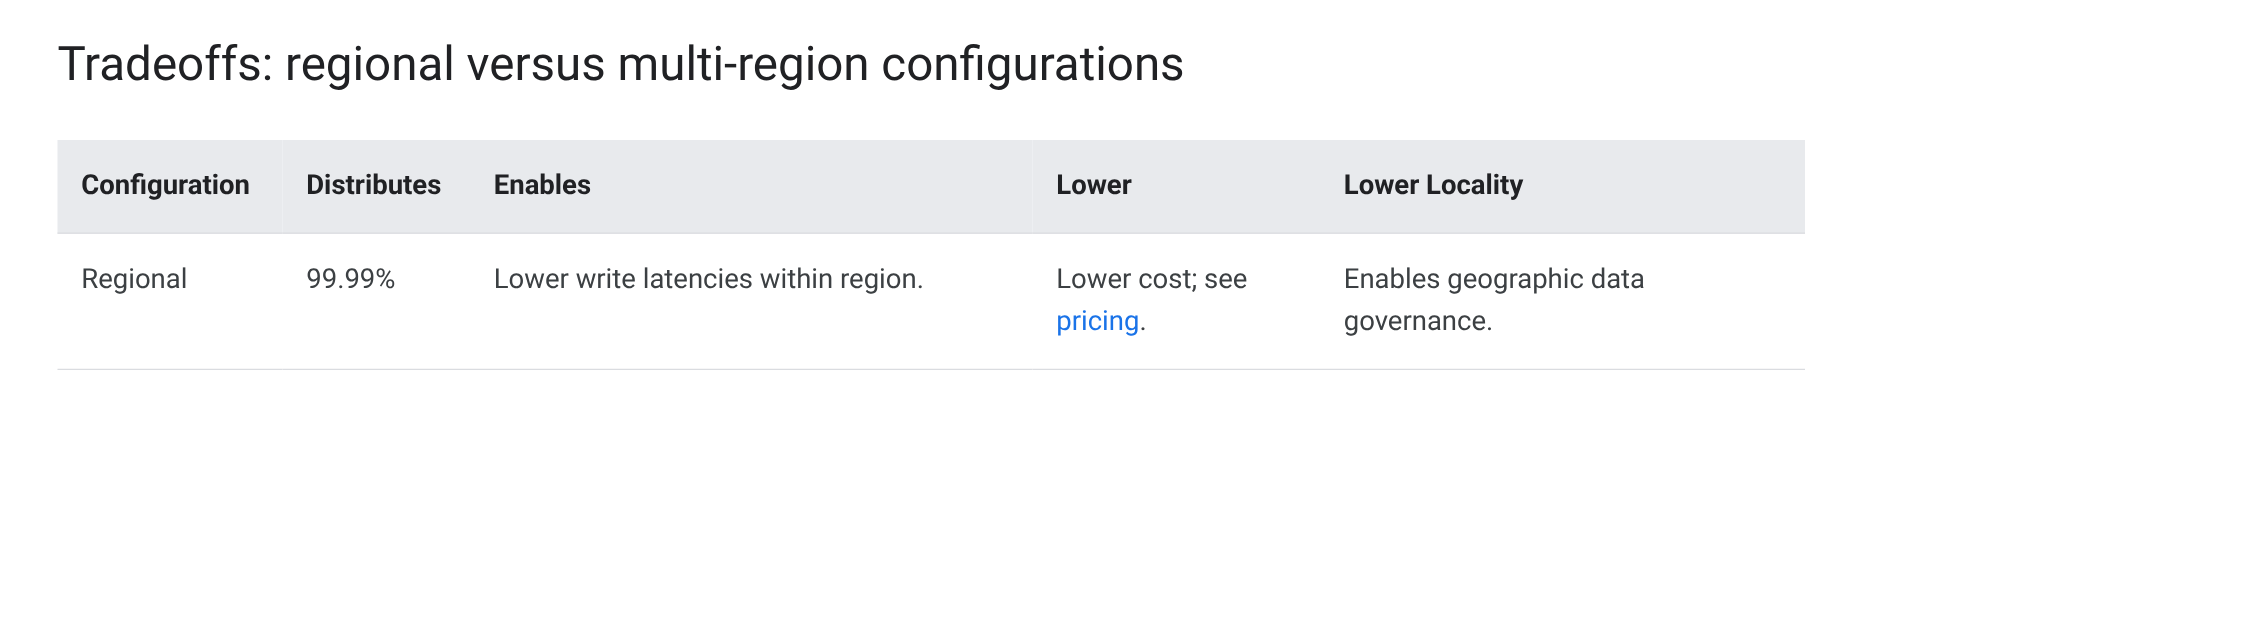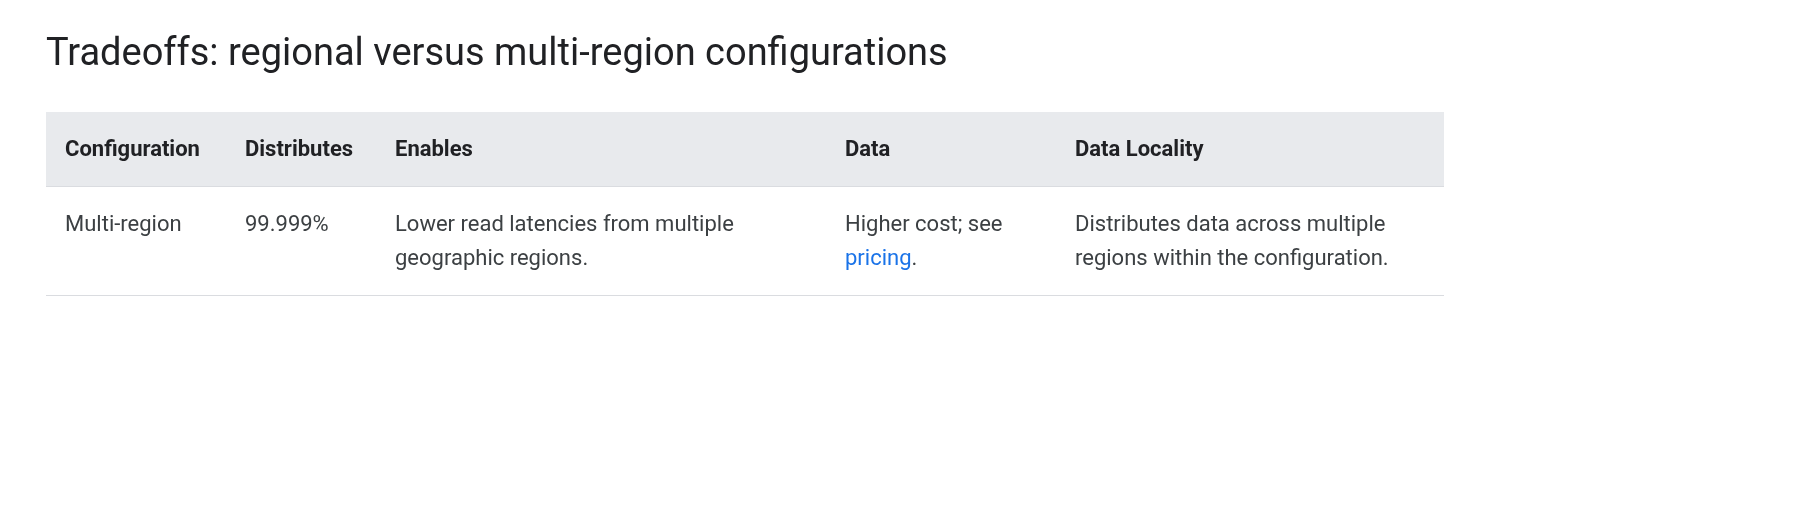--- a/index.html
+++ b/index.html
@@ -71,30 +71,30 @@
       <col class="c-avail">
       <col class="c-latency">
       <col class="c-cost">
       <col class="c-locality">
     </colgroup>
     <thead>
       <tr>
         <th>Configuration</th>
         <th>Distributes</th>
         <th>Enables</th>
-        <th>Data</th>
-        <th>Data Locality</th>
+        <th>Lower</th>
+        <th>Lower Locality</th>
       </tr>
     </thead>
     <tbody>
       <tr>
-        <td>Multi-region</td>
-        <td>99.999%</td>
-        <td>Lower read latencies from multiple geographic regions.</td>
+        <td>Regional</td>
+        <td>99.99%</td>
+        <td>Lower write latencies within region.</td>
         <td>
-          <span>Higher cost; see </span><a href="#" class="inline-link">pricing</a><span>.</span>
+          <span>Lower cost; see </span><a href="#" class="inline-link">pricing</a><span>.</span>
         </td>
-        <td>Distributes data across multiple regions within the configuration.</td>
+        <td>Enables geographic data governance.</td>
       </tr>
     </tbody>
   </table>
 
 </div>
 
 </body></html>

